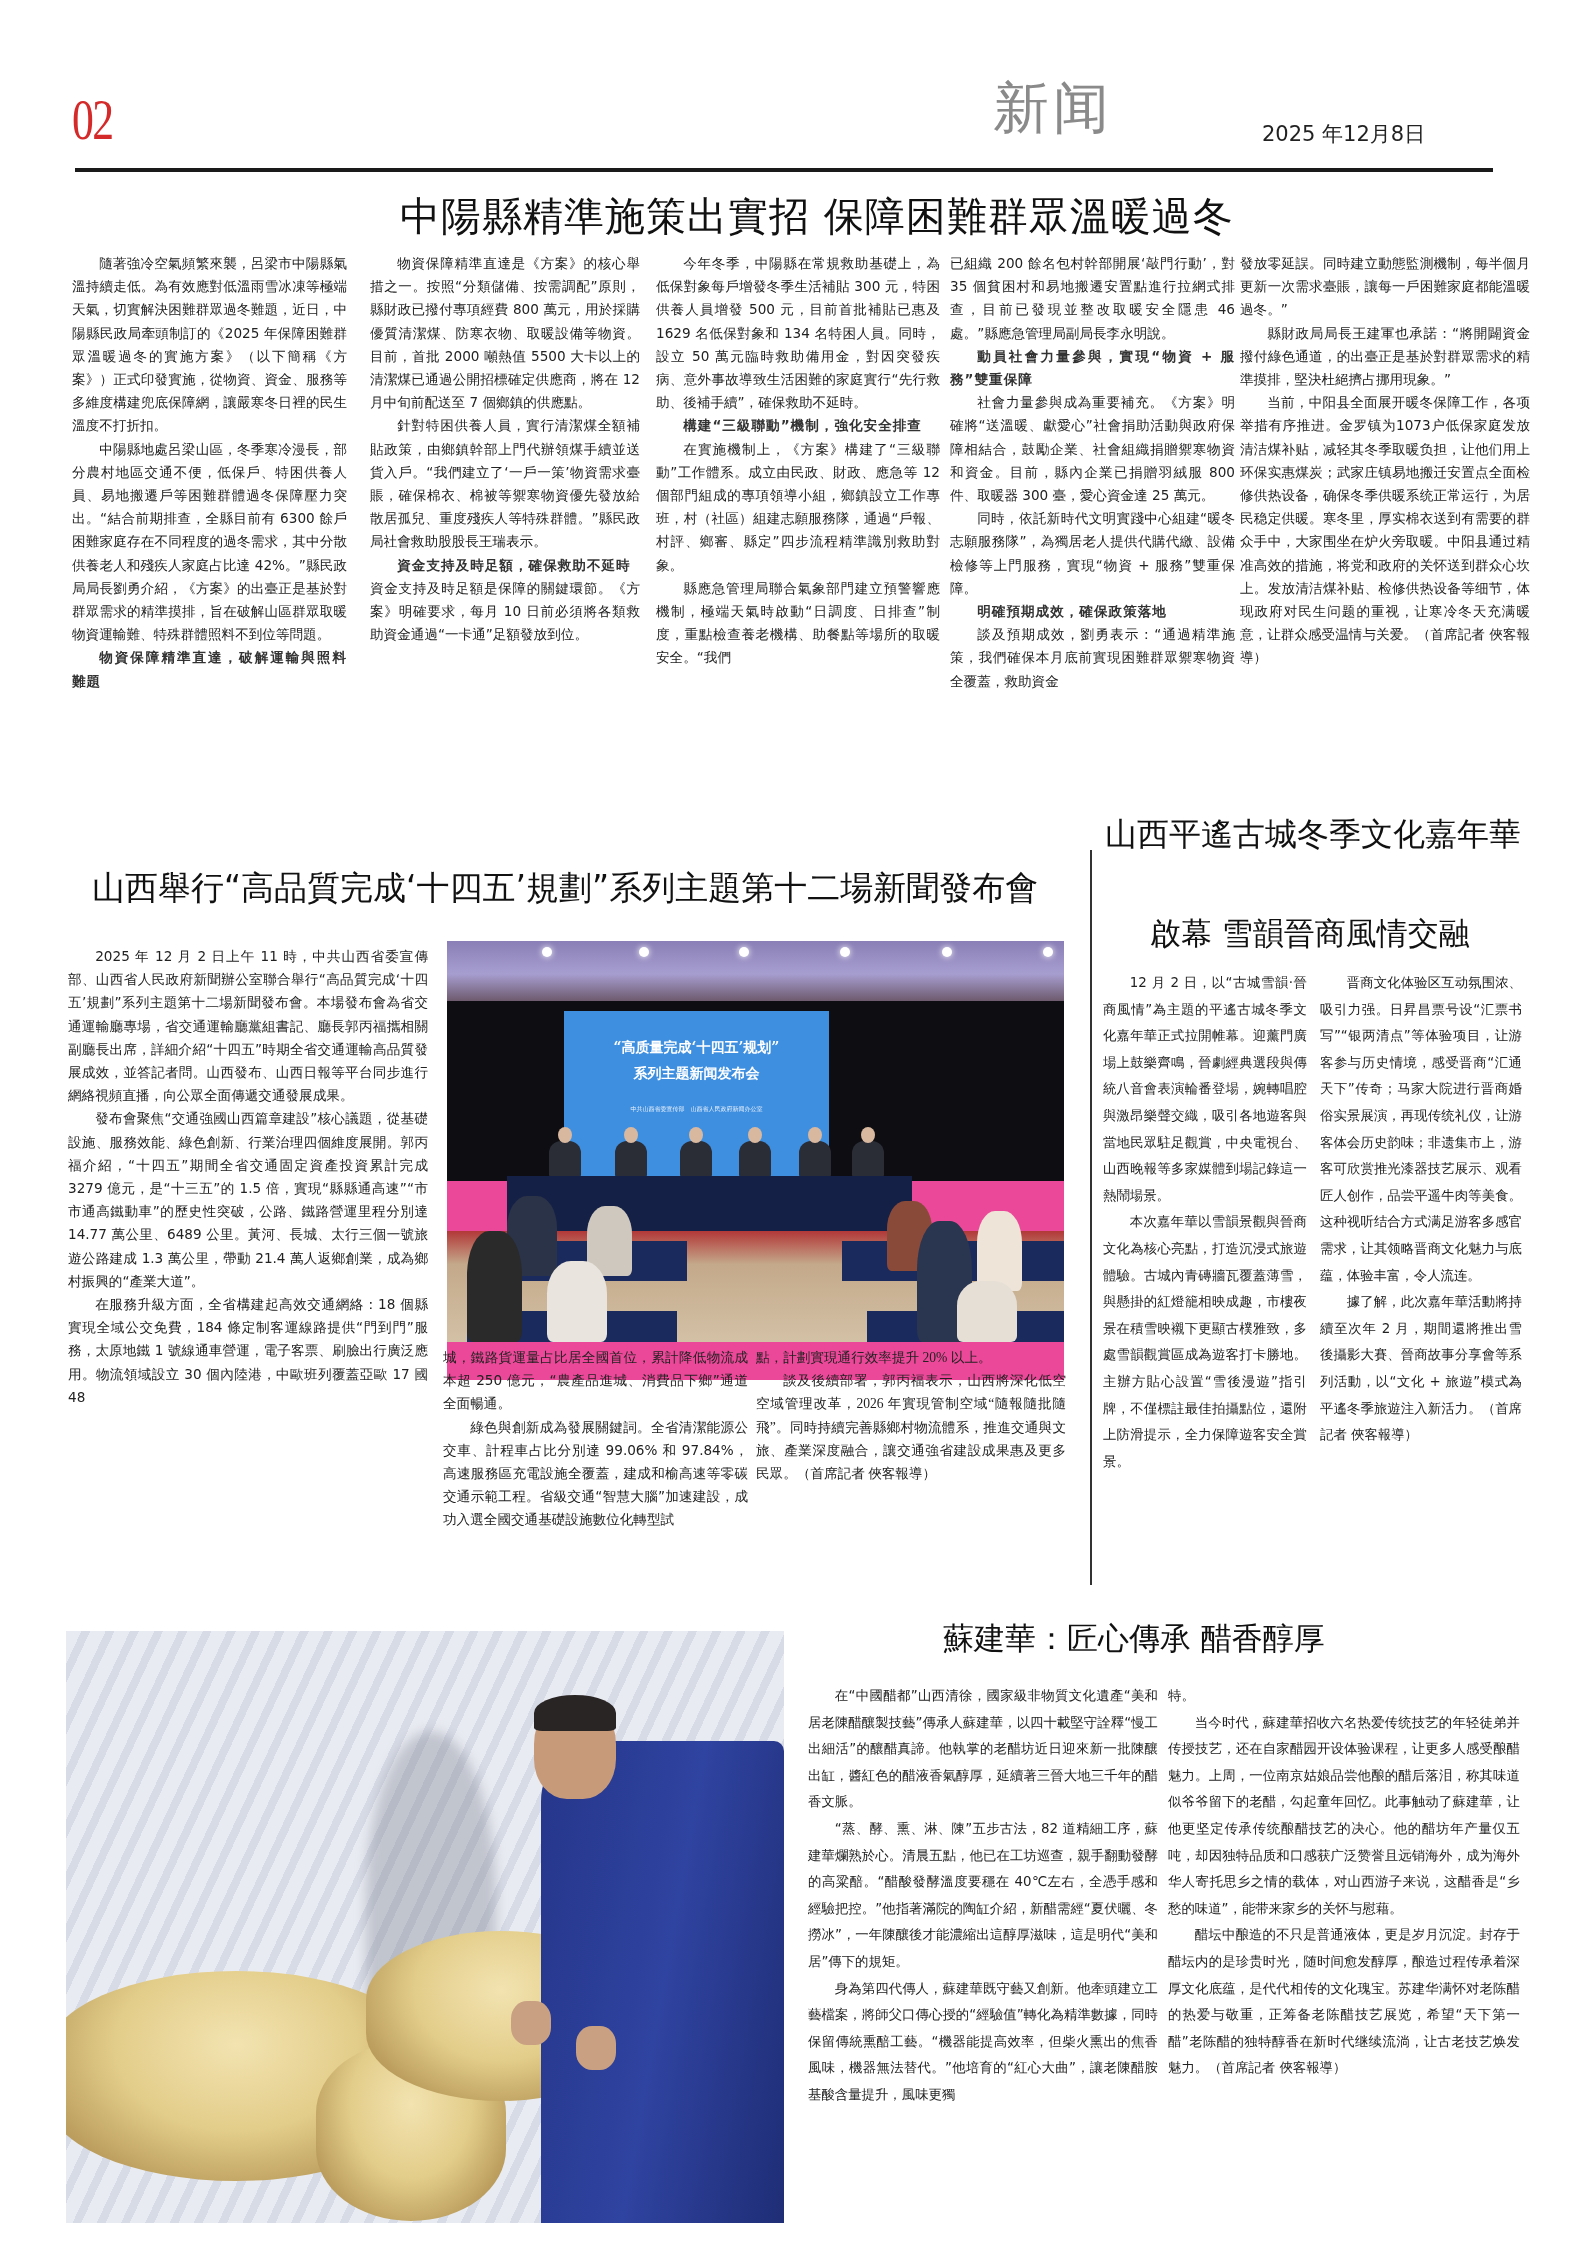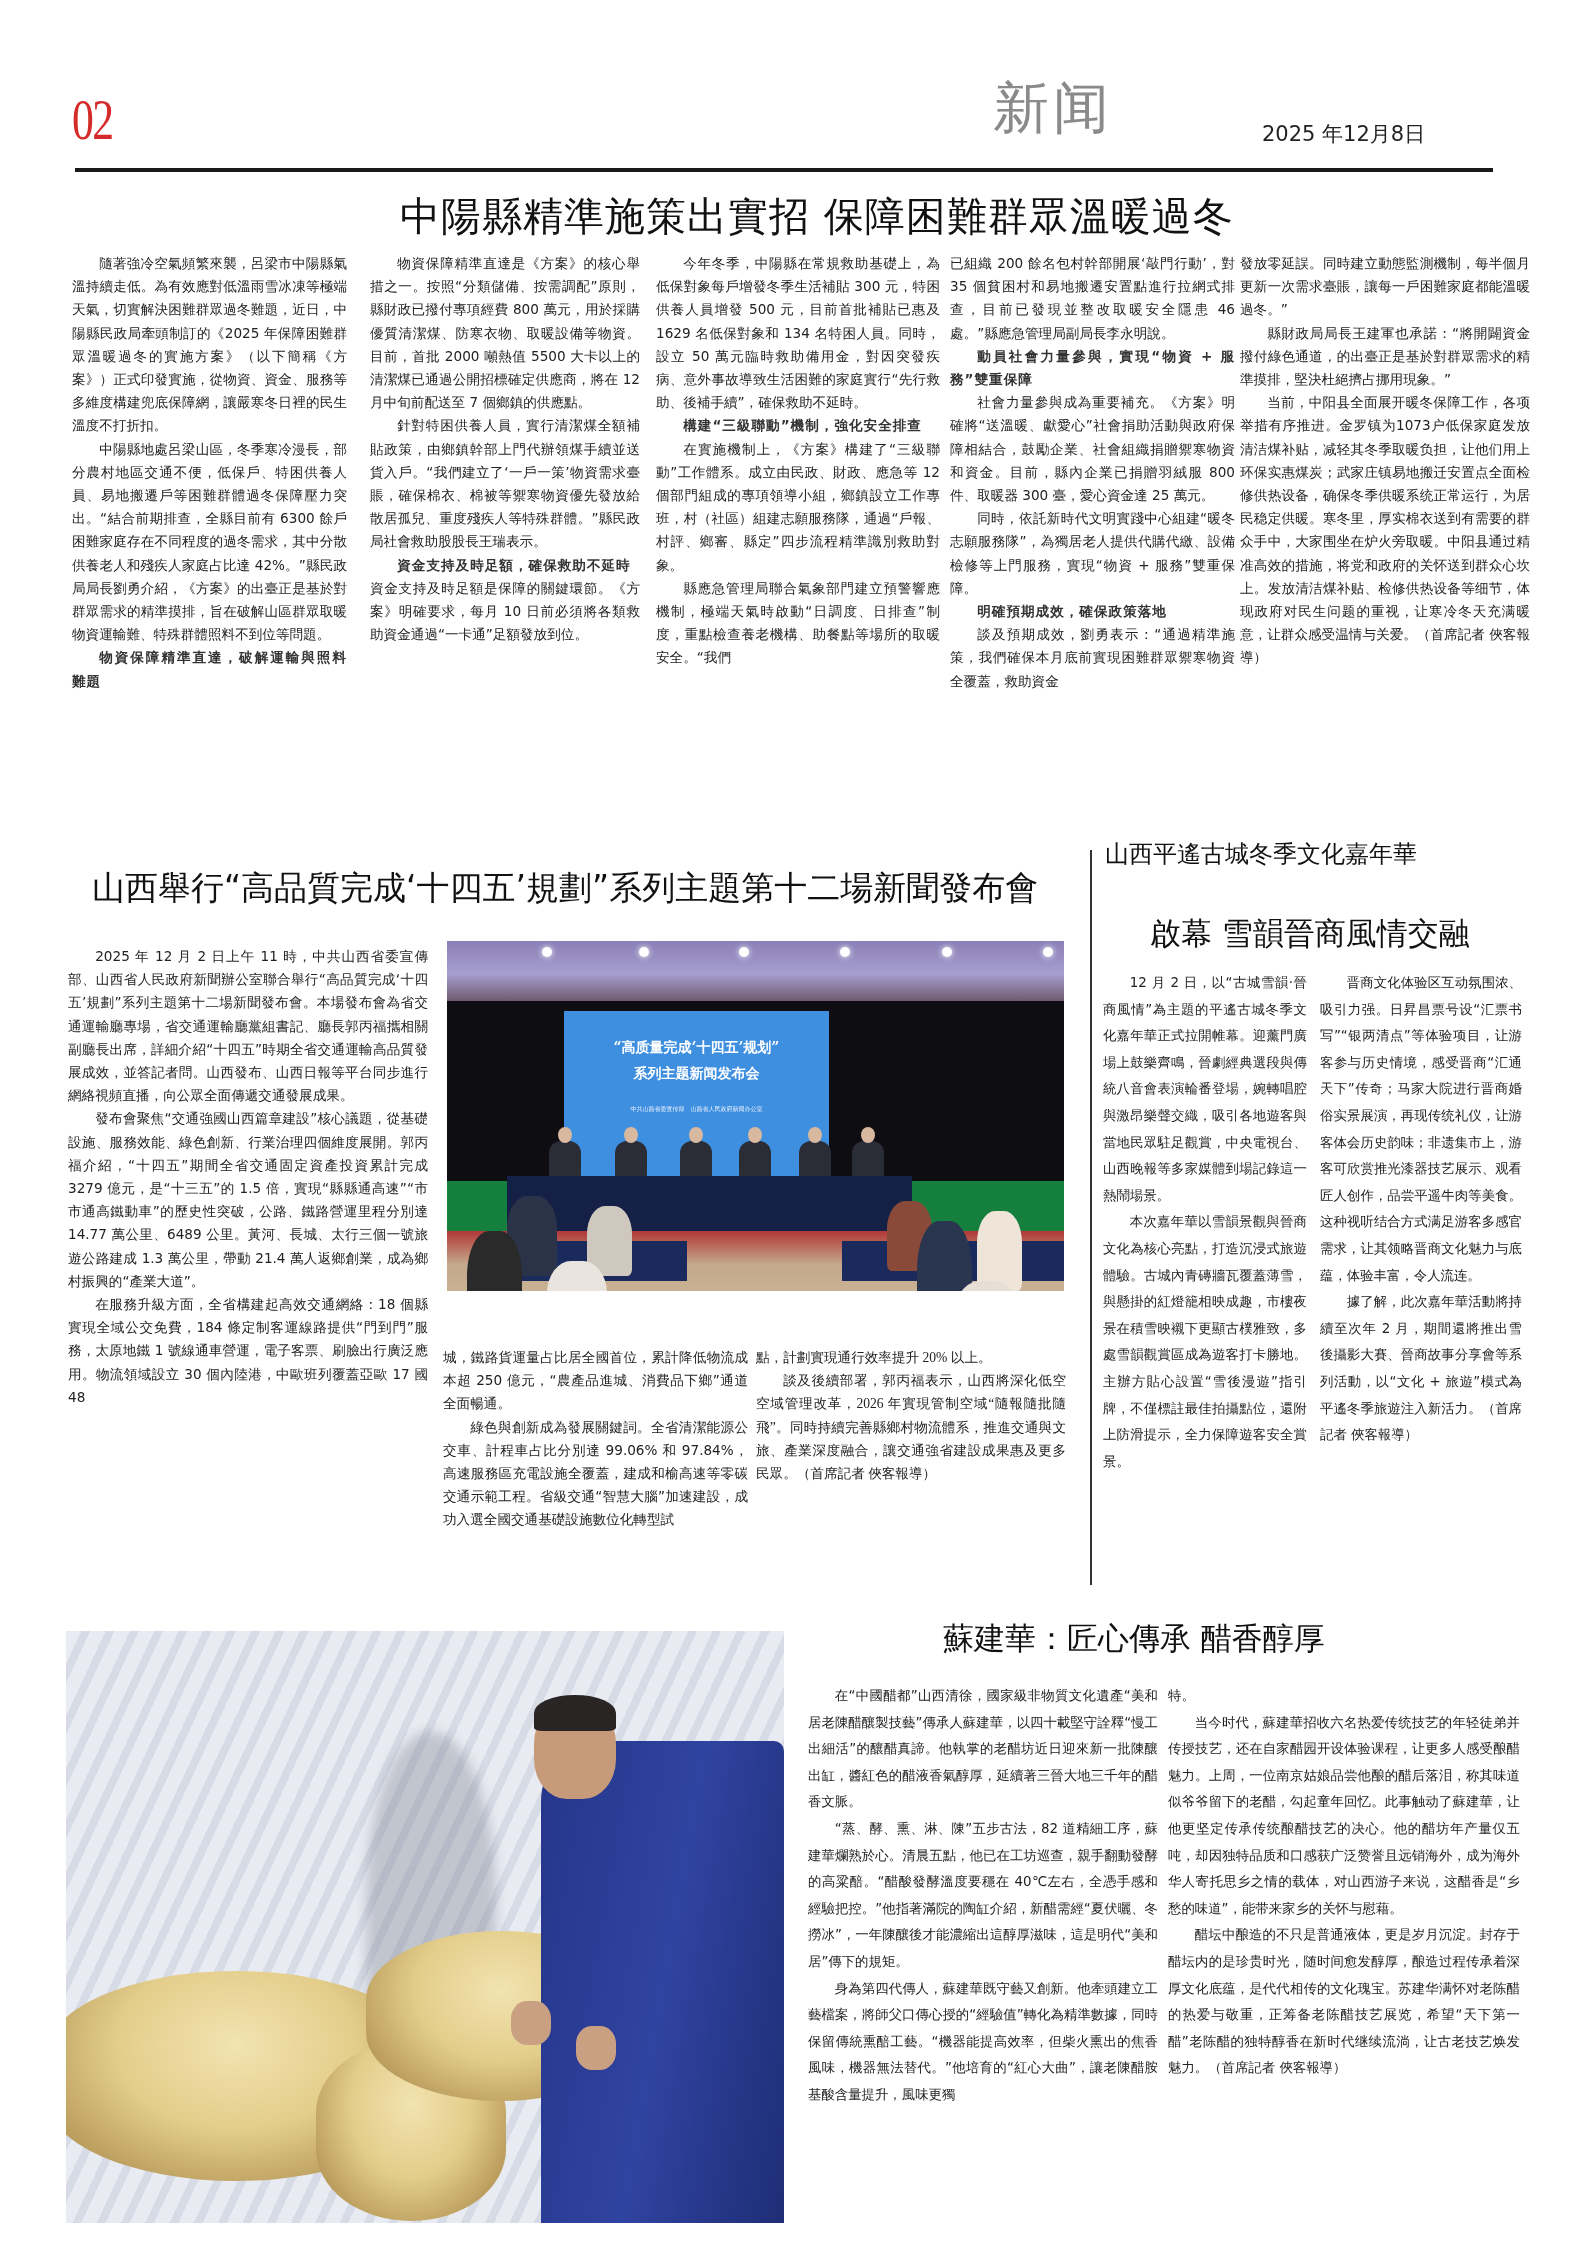--- a/index.html
+++ b/index.html
@@ -7,32 +7,32 @@
   body { position: relative; font-family: "DejaVu Sans", "Liberation Sans", sans-serif; color: #1a1a1a; overflow: hidden; }
 
   .masthead-page { position: absolute; left: 72px; top: 92px; font-family: "Liberation Serif", "DejaVu Serif", serif; font-size: 56px; color: #d42a2a; letter-spacing: -2px; transform: scaleX(0.78); transform-origin: left top; line-height: 1; }
   .masthead-section { position: absolute; left: 993px; top: 80px; font-size: 56px; color: #8a8a8a; letter-spacing: 4px; line-height: 1; }
   .masthead-date { position: absolute; left: 1262px; top: 124px; font-size: 21px; color: #222; line-height: 1; letter-spacing: 0; }
   .masthead-rule { position: absolute; left: 75px; top: 168px; width: 1418px; height: 4px; background: #1a1a1a; }
 
   .headline { position: absolute; font-weight: normal; color: #111; white-space: nowrap; line-height: 1; }
   .h1 { left: 400px; top: 196px; font-size: 40px; letter-spacing: 1px; }
   .h2 { left: 92px; top: 871px; font-size: 33px; letter-spacing: 0; }
-  .h3a { left: 1105px; top: 842px; font-size: 24px; }
+  .h3a { left: 1105px; top: 818px; font-size: 32px; }
   .h3b { left: 1150px; top: 918px; font-size: 31px; }
   .h4 { left: 943px; top: 1623px; font-size: 31px; }
 
   .col { position: absolute; font-size: 13.6px; line-height: 23.2px; text-align: justify; color: #222; }
   .col p { text-indent: 2em; }
   .col p.sub { font-weight: bold; letter-spacing: 1px; color: #333; }
 
   .vrule { position: absolute; width: 2px; background: #333; }
 
   .photo { position: absolute; overflow: hidden; }
-  .photo-press { left: 447px; top: 941px; width: 617px; height: 350px; background: #15803d; }
+  .photo-press { left: 447px; top: 941px; width: 617px; height: 439px; background: #ec4899; }
   .photo-vinegar { left: 66px; top: 1631px; width: 718px; height: 592px; background: #dfe2ea; }
 
   
   .pc-ceiling { position: absolute; left: 0; top: 0; width: 100%; height: 60px; background: linear-gradient(180deg,#8a7fb6 0%,#a79ed0 55%,#6e5a6e 100%); }
   .pc-light { position: absolute; top: 6px; width: 10px; height: 10px; border-radius: 50%; background: #fff; box-shadow: 0 0 6px #fff; }
   .pc-wall { position: absolute; left: 0; top: 60px; width: 100%; height: 180px; background: #0d0d12; }
   .pc-screen { position: absolute; left: 117px; top: 70px; width: 265px; height: 165px; background: #3f8fe0; color: #fff; text-align: center; }
   .pc-screen .t1 { font-family: "DejaVu Serif", serif; font-weight: bold; font-size: 14px; margin-top: 28px; }
   .pc-screen .t2 { font-family: "DejaVu Serif", serif; font-weight: bold; font-size: 14px; margin-top: 8px; }
   .pc-screen .t3 { font-size: 6px; margin-top: 22px; opacity: 0.9; }

